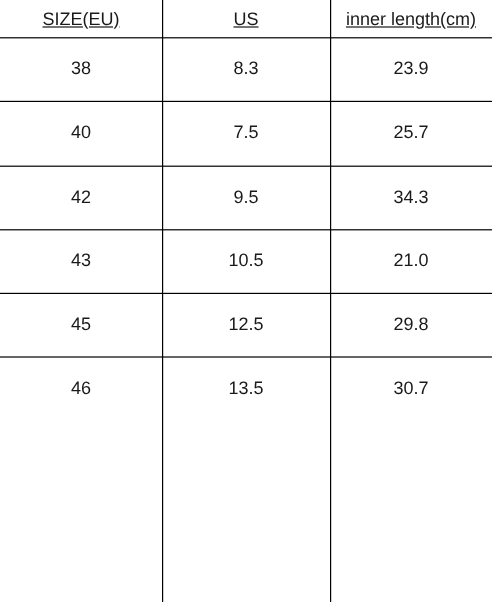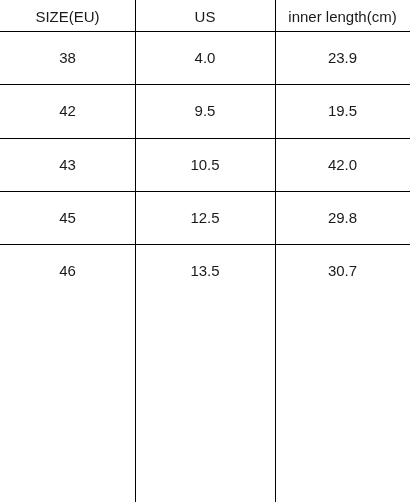--- a/index.html
+++ b/index.html
@@ -53,20 +53,21 @@
   table.size-table thead tr.header-row {
     height: 31px;
   }
   table.size-table thead th {
     height: 31px;
     line-height: 31px;
     font-size: 15px;
     border-bottom: 1px solid #000000;
     position: relative;
     top: 1px;
+    text-decoration: underline;
   }
 
   
   table.size-table tbody tr.data-row {
     height: 52.3px;
     padding-left: 36px;
   }
   table.size-table tbody td {
     height: 52.3px;
     line-height: 52.3px;
@@ -104,32 +105,37 @@
     <thead>
       <tr class="header-row">
         <th>SIZE(EU)</th>
         <th>US</th>
         <th>inner length(cm)</th>
       </tr>
     </thead>
     <tbody>
       <tr class="data-row">
         <td>38</td>
-        <td>4.0</td>
+        <td>8.3</td>
         <td>23.9</td>
+      </tr>
+      <tr class="data-row">
+        <td>40</td>
+        <td>7.5</td>
+        <td>25.7</td>
       </tr>
       <tr class="data-row">
         <td>42</td>
         <td>9.5</td>
-        <td>19.5</td>
+        <td>34.3</td>
       </tr>
       <tr class="data-row">
         <td>43</td>
         <td>10.5</td>
-        <td>42.0</td>
+        <td>21.0</td>
       </tr>
       <tr class="data-row">
         <td>45</td>
         <td>12.5</td>
         <td>29.8</td>
       </tr>
       <tr class="data-row">
         <td>46</td>
         <td>13.5</td>
         <td>30.7</td>

